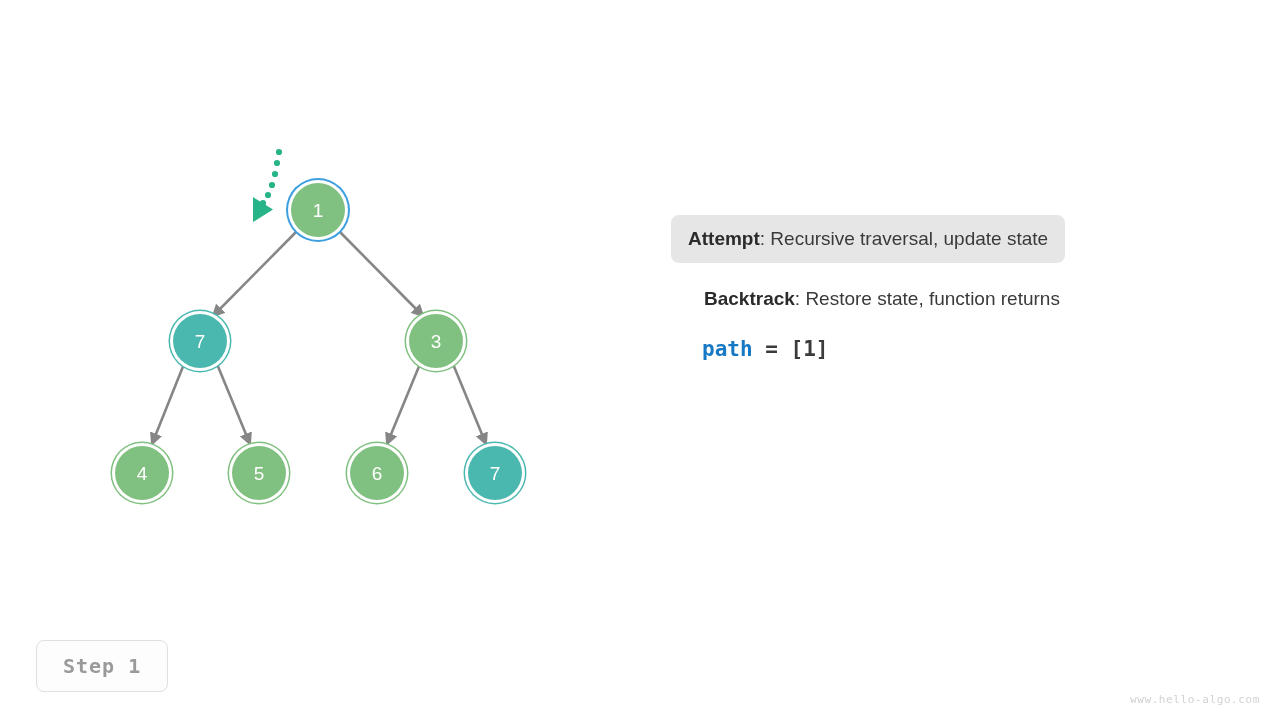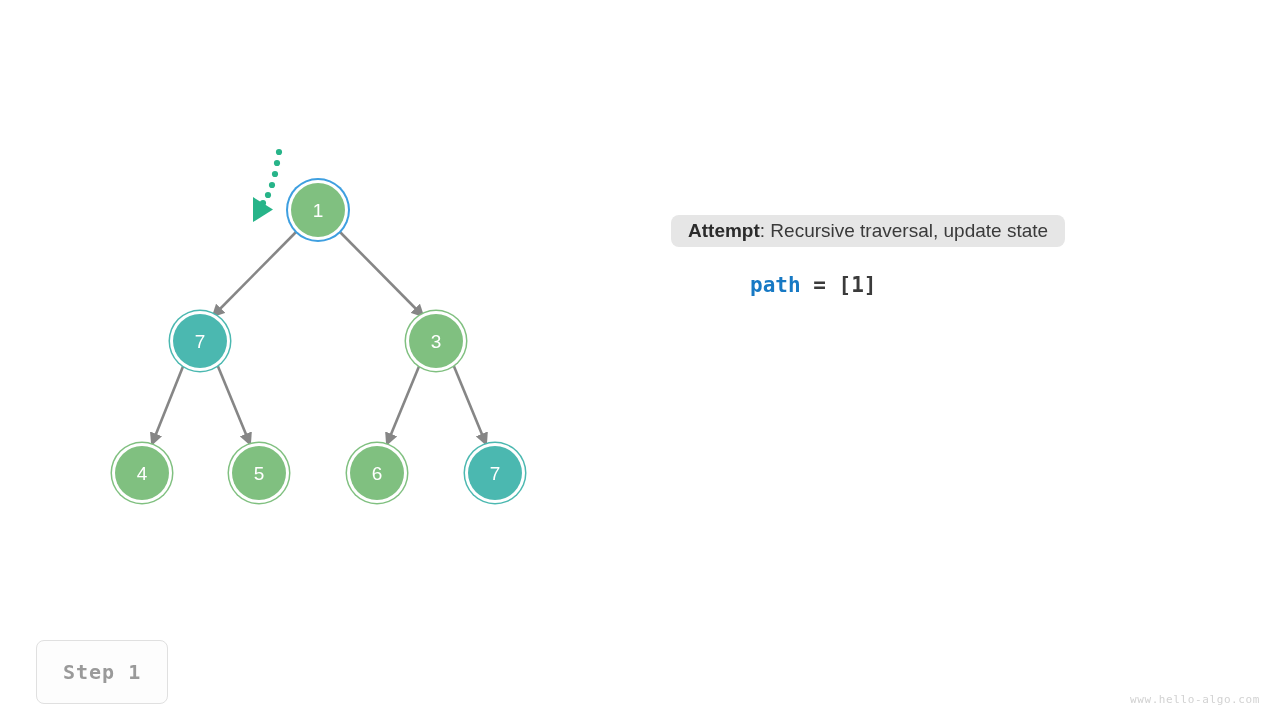--- a/index.html
+++ b/index.html
@@ -67,48 +67,48 @@
   .desc-line {
     font-size: 19px;
     color: #3a3a3a;
     line-height: 1.25;
     white-space: nowrap;
   }
   .desc-line .kw { font-weight: bold; color: #2b2b2b; }
   .desc-line.highlight {
     background: #e6e6e6;
     border-radius: 8px;
-    padding: 4px 17px;
+    padding: 12px 17px;
     margin: 0 0 0 -17px;
     display: inline-block;
   }
   .desc-line.plain {
     padding: 0 0 0 16px;
     margin-top: 24px;
   }
 
   .var-line {
     font-family: "DejaVu Sans Mono", monospace;
     font-size: 21px;
     font-weight: bold;
     white-space: pre;
     padding-left: 14px;
   }
-  .var-line .vname-path { color: #1779c4; margin-left: 48px; }
+  .var-line .vname-path { color: #1779c4; }
   .var-line .vname-res  { color: #2f9184; }
   .var-line .vval       { color: #3b3b3b; }
   #path-line { margin-top: 26px; }
   #res-line  { margin-top: 92px; }
 
   
   #step-badge {
     position: absolute;
     left: 36px;
     top: 640px;
-    padding: 19px 26px;
+    padding: 13px 26px;
     border: 1px solid #e0e0e0;
     border-radius: 8px;
     background: #fdfdfd;
     font-family: "DejaVu Sans Mono", monospace;
     font-size: 20px;
     font-weight: bold;
     color: #9a9a9a;
     letter-spacing: 1px;
     white-space: pre;
   }
@@ -165,20 +165,21 @@
   <div class="tree-node ring-green" style="left:142px;top:473px;">4</div>
   <div class="tree-node ring-green" style="left:259px;top:473px;">5</div>
   <div class="tree-node ring-green" style="left:377px;top:473px;">6</div>
   <div class="tree-node ring-teal" style="left:495px;top:473px;">7</div>
 </div>
 
 <div id="info-panel">
 
   <div class="desc-line highlight"><span class="kw">Attempt</span><span>: Recursive traversal, update state</span></div>
 
+  <div class="desc-line plain"><span class="kw">Backtrack</span><span>: Restore state, function returns</span></div>
 
   <div class="var-line" id="path-line"><span class="vname-path">path</span><span class="vval"> = </span><span class="vval">[1]</span></div>
 
 </div>
 
 <div id="step-badge">Step 1</div>
 
 <div id="watermark">www.hello-algo.com</div>
 
 </body></html>

